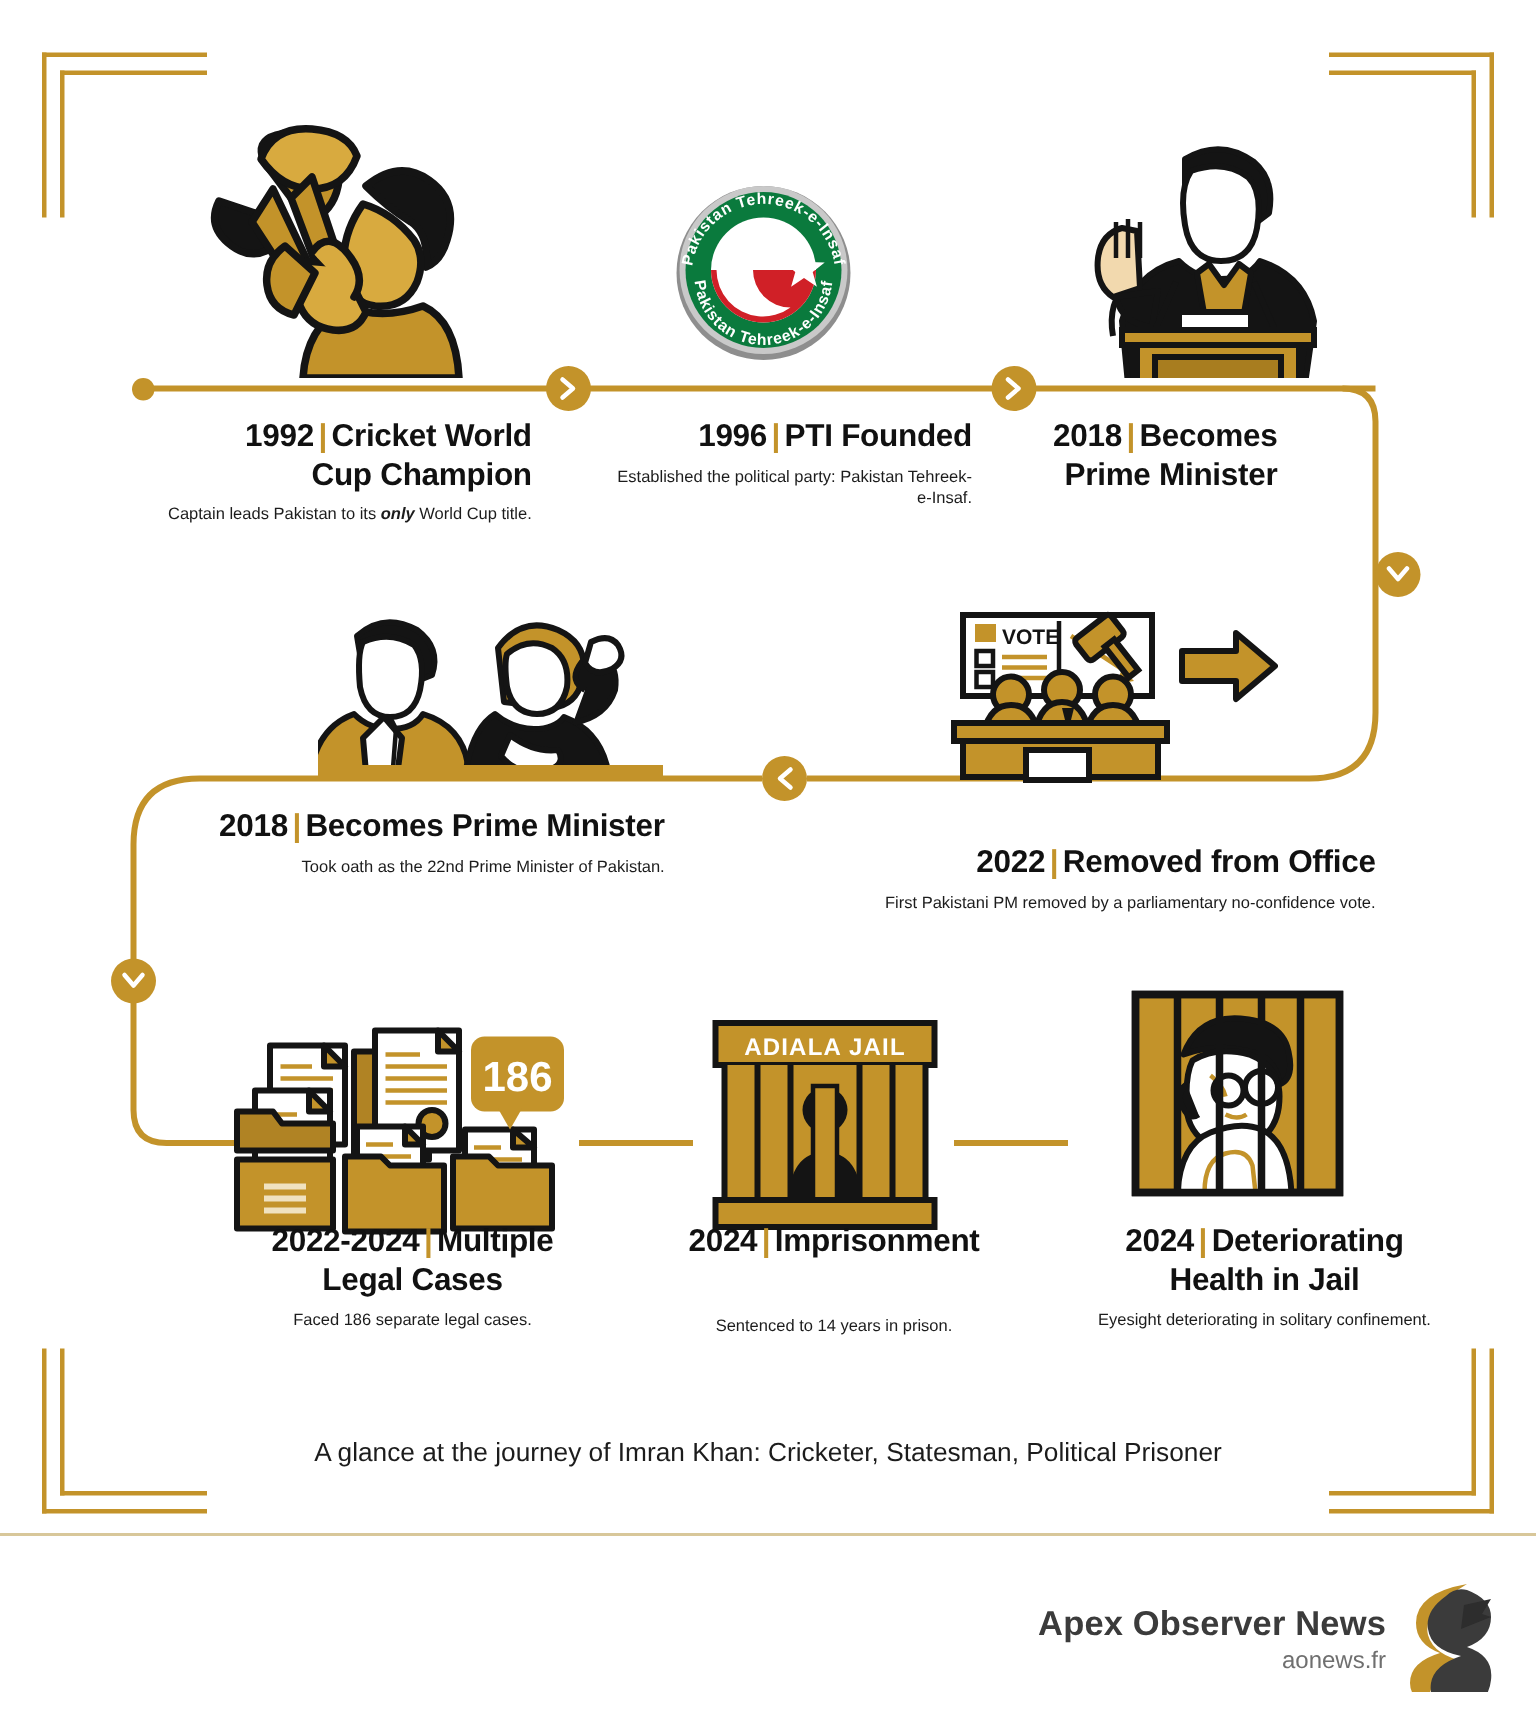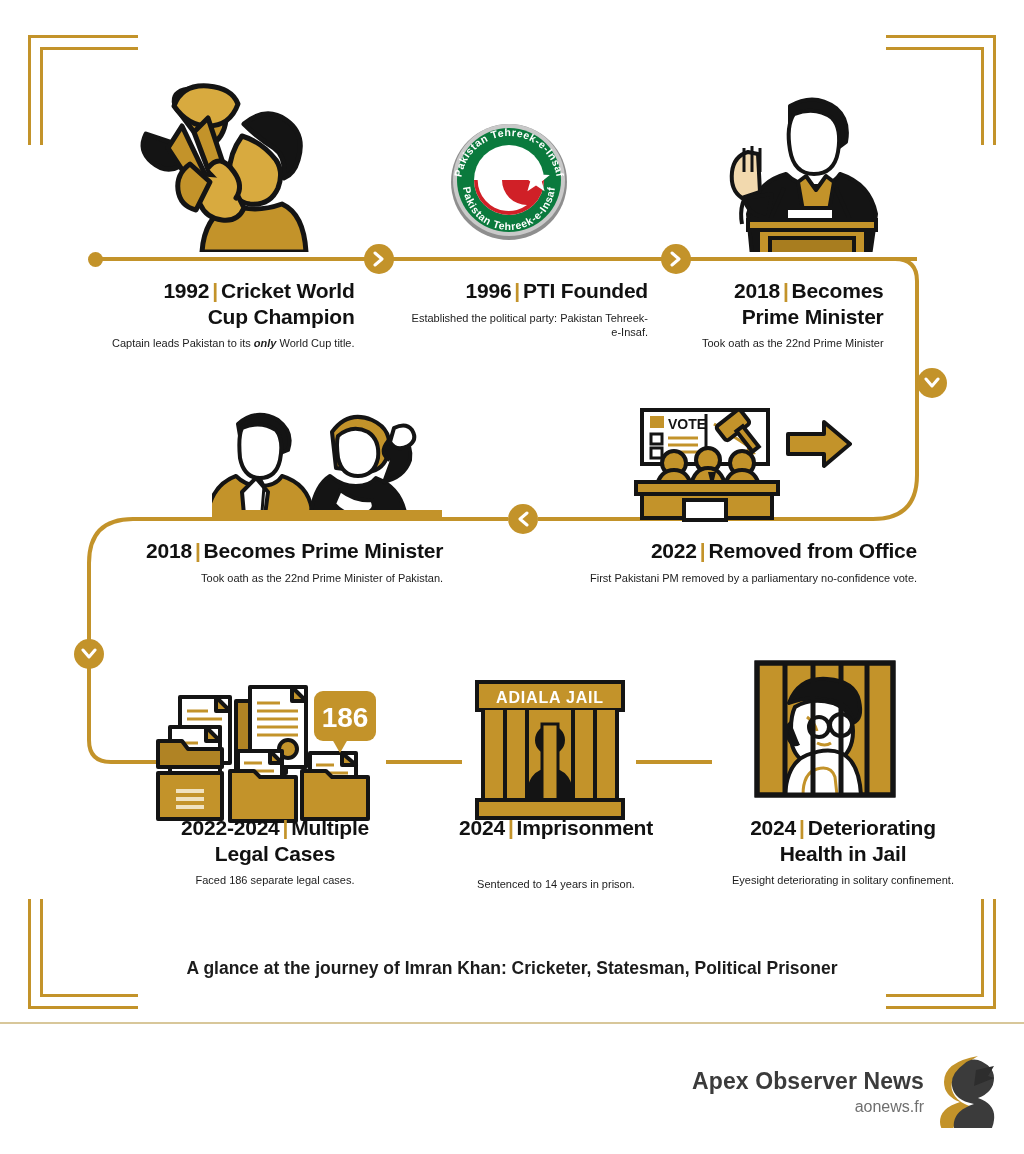--- a/index.html
+++ b/index.html
@@ -72,21 +72,21 @@
     background: #c3932a; display: flex; align-items: center; justify-content: center;
   }
   .marker svg { display: block; }
   .dot {
     position: absolute; width: 15px; height: 15px; border-radius: 50%; background: #c3932a;
   }
 
   
   .caption {
     position: absolute; left: 0; right: 0; top: 958px; text-align: center;
-    font-size: 17.5px; color: #1c1c1c; font-weight: bold;
+    font-size: 17.5px; color: #1c1c1c;
   }
 
   
   .brand-sep { position: absolute; left: 0; right: 0; top: 1022px; height: 2px; background: #d8c79a; }
   .brand {
     position: absolute; right: 28px; top: 1052px; display: flex; align-items: center; gap: 10px;
   }
   .brand-text { text-align: right; }
   .brand-name { font-size: 23px; font-weight: bold; color: #3b3b3b; letter-spacing: 0.1px; }
   .brand-url { font-size: 16px; color: #6f6f6f; margin-top: 3px; }
@@ -259,21 +259,20 @@
       <div class="desc">Established the political party: Pakistan Tehreek-e-Insaf.</div>
     </div>
   </div>
 
   <div class="row" style="left:702px; top:278px; width:210px;">
     <div class="card ta-left">
       <div class="headline">
         <span class="yr">2018</span><span class="bar">|</span><span>Becomes</span><br>
         <span style="margin-left:6px; display:inline-block">Prime Minister</span>
       </div>
-      <div class="desc">Took oath as the 22nd Prime Minister</div>
     </div>
   </div>
 
   <div style="position:absolute; left:212px; top:398px;">
     <svg width="230" height="120" viewBox="0 0 230 120">
       <g stroke="#141414" stroke-width="4" stroke-linejoin="round">
         <path d="M26,26 q18,-16 40,-4 q16,12 10,30 l-10,4 q4,-18 -10,-22 q-18,-4 -28,4z" fill="#141414"></path>
         <path d="M30,30 q18,-8 34,2 q8,10 4,30 q-4,18 -20,18 q-16,0 -20,-20 q-2,-22 2,-30z" fill="#ffffff"></path>
         <path d="M24,78 q10,10 24,10 q16,0 22,-10 q26,8 30,34 l0,28 l-104,0 l0,-28 q6,-26 28,-34z" fill="#c3932a"></path>
         <path d="M44,80 l12,14 l-6,46 l-16,0 l-4,-46z" fill="#ffffff"></path>
@@ -324,21 +323,21 @@
 
   <div class="row" style="left:146px; top:538px; width:400px;">
     <div class="card ta-left">
       <div class="headline">
         <span class="yr">2018</span><span class="bar">|</span><span>Becomes Prime Minister</span>
       </div>
       <div class="desc">Took oath as the 22nd Prime Minister of Pakistan.</div>
     </div>
   </div>
 
-  <div class="row" style="left:590px; top:538px; width:360px;">
+  <div class="row" style="left:590px; top:562px; width:360px;">
     <div class="card ta-left">
       <div class="headline">
         <span class="yr">2022</span><span class="bar">|</span><span>Removed from Office</span>
       </div>
       <div class="desc">First Pakistani PM removed by a parliamentary no-confidence vote.</div>
     </div>
   </div>
 
   <div style="position:absolute; left:150px; top:677px;">
     <svg width="240" height="150" viewBox="0 0 240 150">

